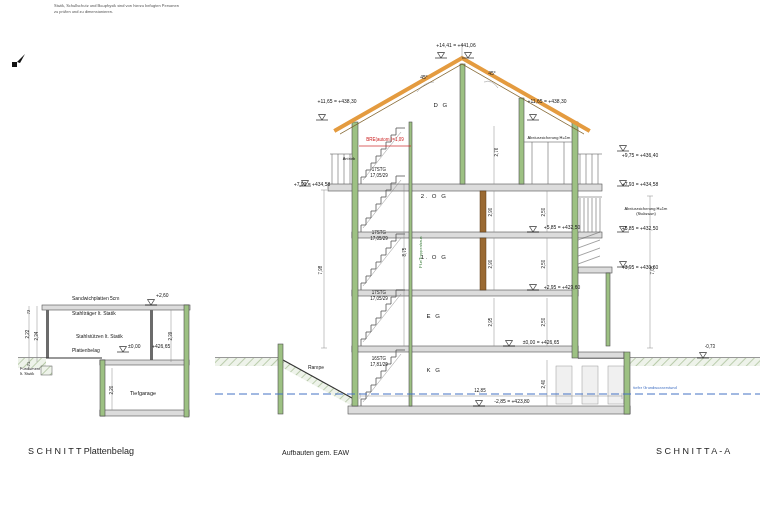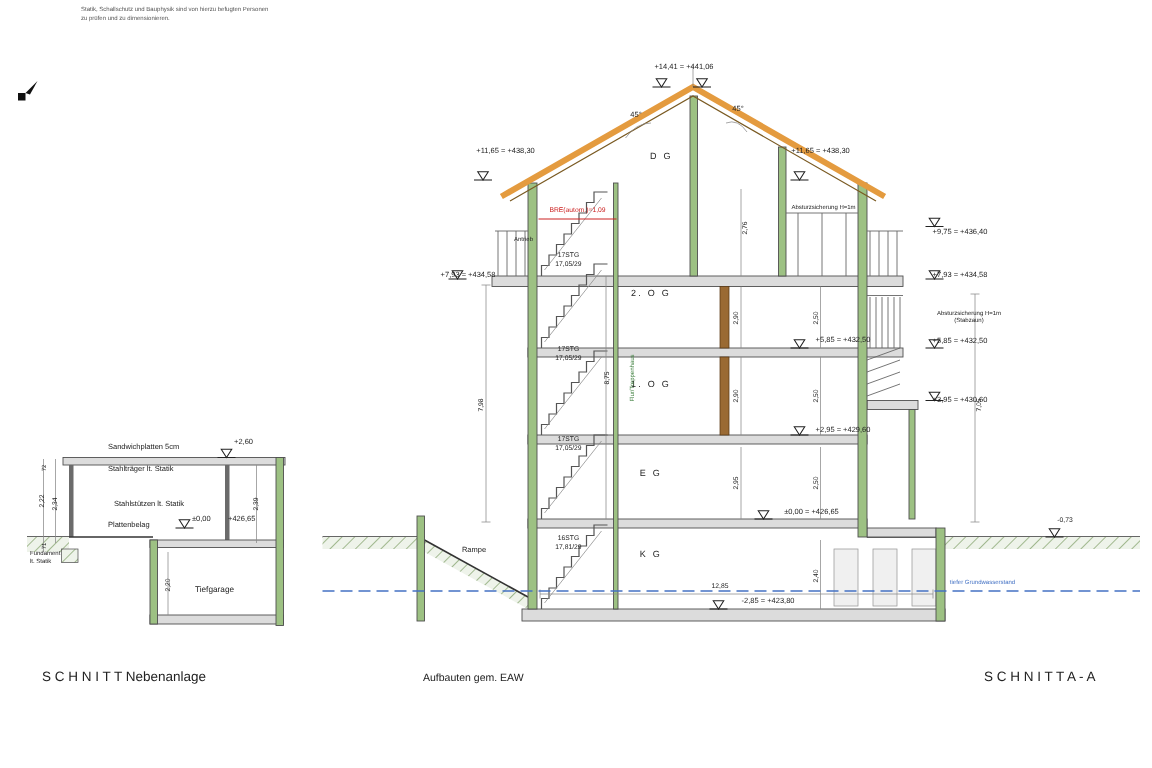--- a/index.html
+++ b/index.html
@@ -266,17 +266,17 @@
       <div class="lbl" style="left: 491px; top: 322px; font-size: 4.5px; transform: translate(-50%, -50%) rotate(-90deg);">2,95</div>
       <div class="lbl" style="left: 544px; top: 322px; font-size: 4.5px; transform: translate(-50%, -50%) rotate(-90deg);">2,50</div>
       <div class="lbl" style="left: 544px; top: 384px; font-size: 4.5px; transform: translate(-50%, -50%) rotate(-90deg);">2,40</div>
       <div class="lbl" style="left: 480px; top: 391px; font-size: 4.5px; transform: translate(-50%, -50%);">12,85</div>
       <div class="lbl" style="left: 655px; top: 388px; font-size: 4px; color: rgb(68, 114, 196); transform: translate(-50%, -50%);">tiefer Grundwasserstand</div>
       <div class="lbl" style="left: 710px; top: 347px; font-size: 4.5px; transform: translate(-50%, -50%);">-0,73</div>
     </div>
 
   <div class="disclaimer">Statik, Schallschutz und Bauphysik sind von hierzu befugten Personen
 zu prüfen und zu dimensionieren.</div>
-  <div class="title title-left">S C H N I T T   Nebenanlage</div>
+  <div class="title title-left">S C H N I T T   Plattenbelag</div>
   <div class="title title-center">Aufbauten gem. EAW</div>
   <div class="title title-right">S C H N I T T   A - A</div>
 
 </div>
 
 </body></html>

